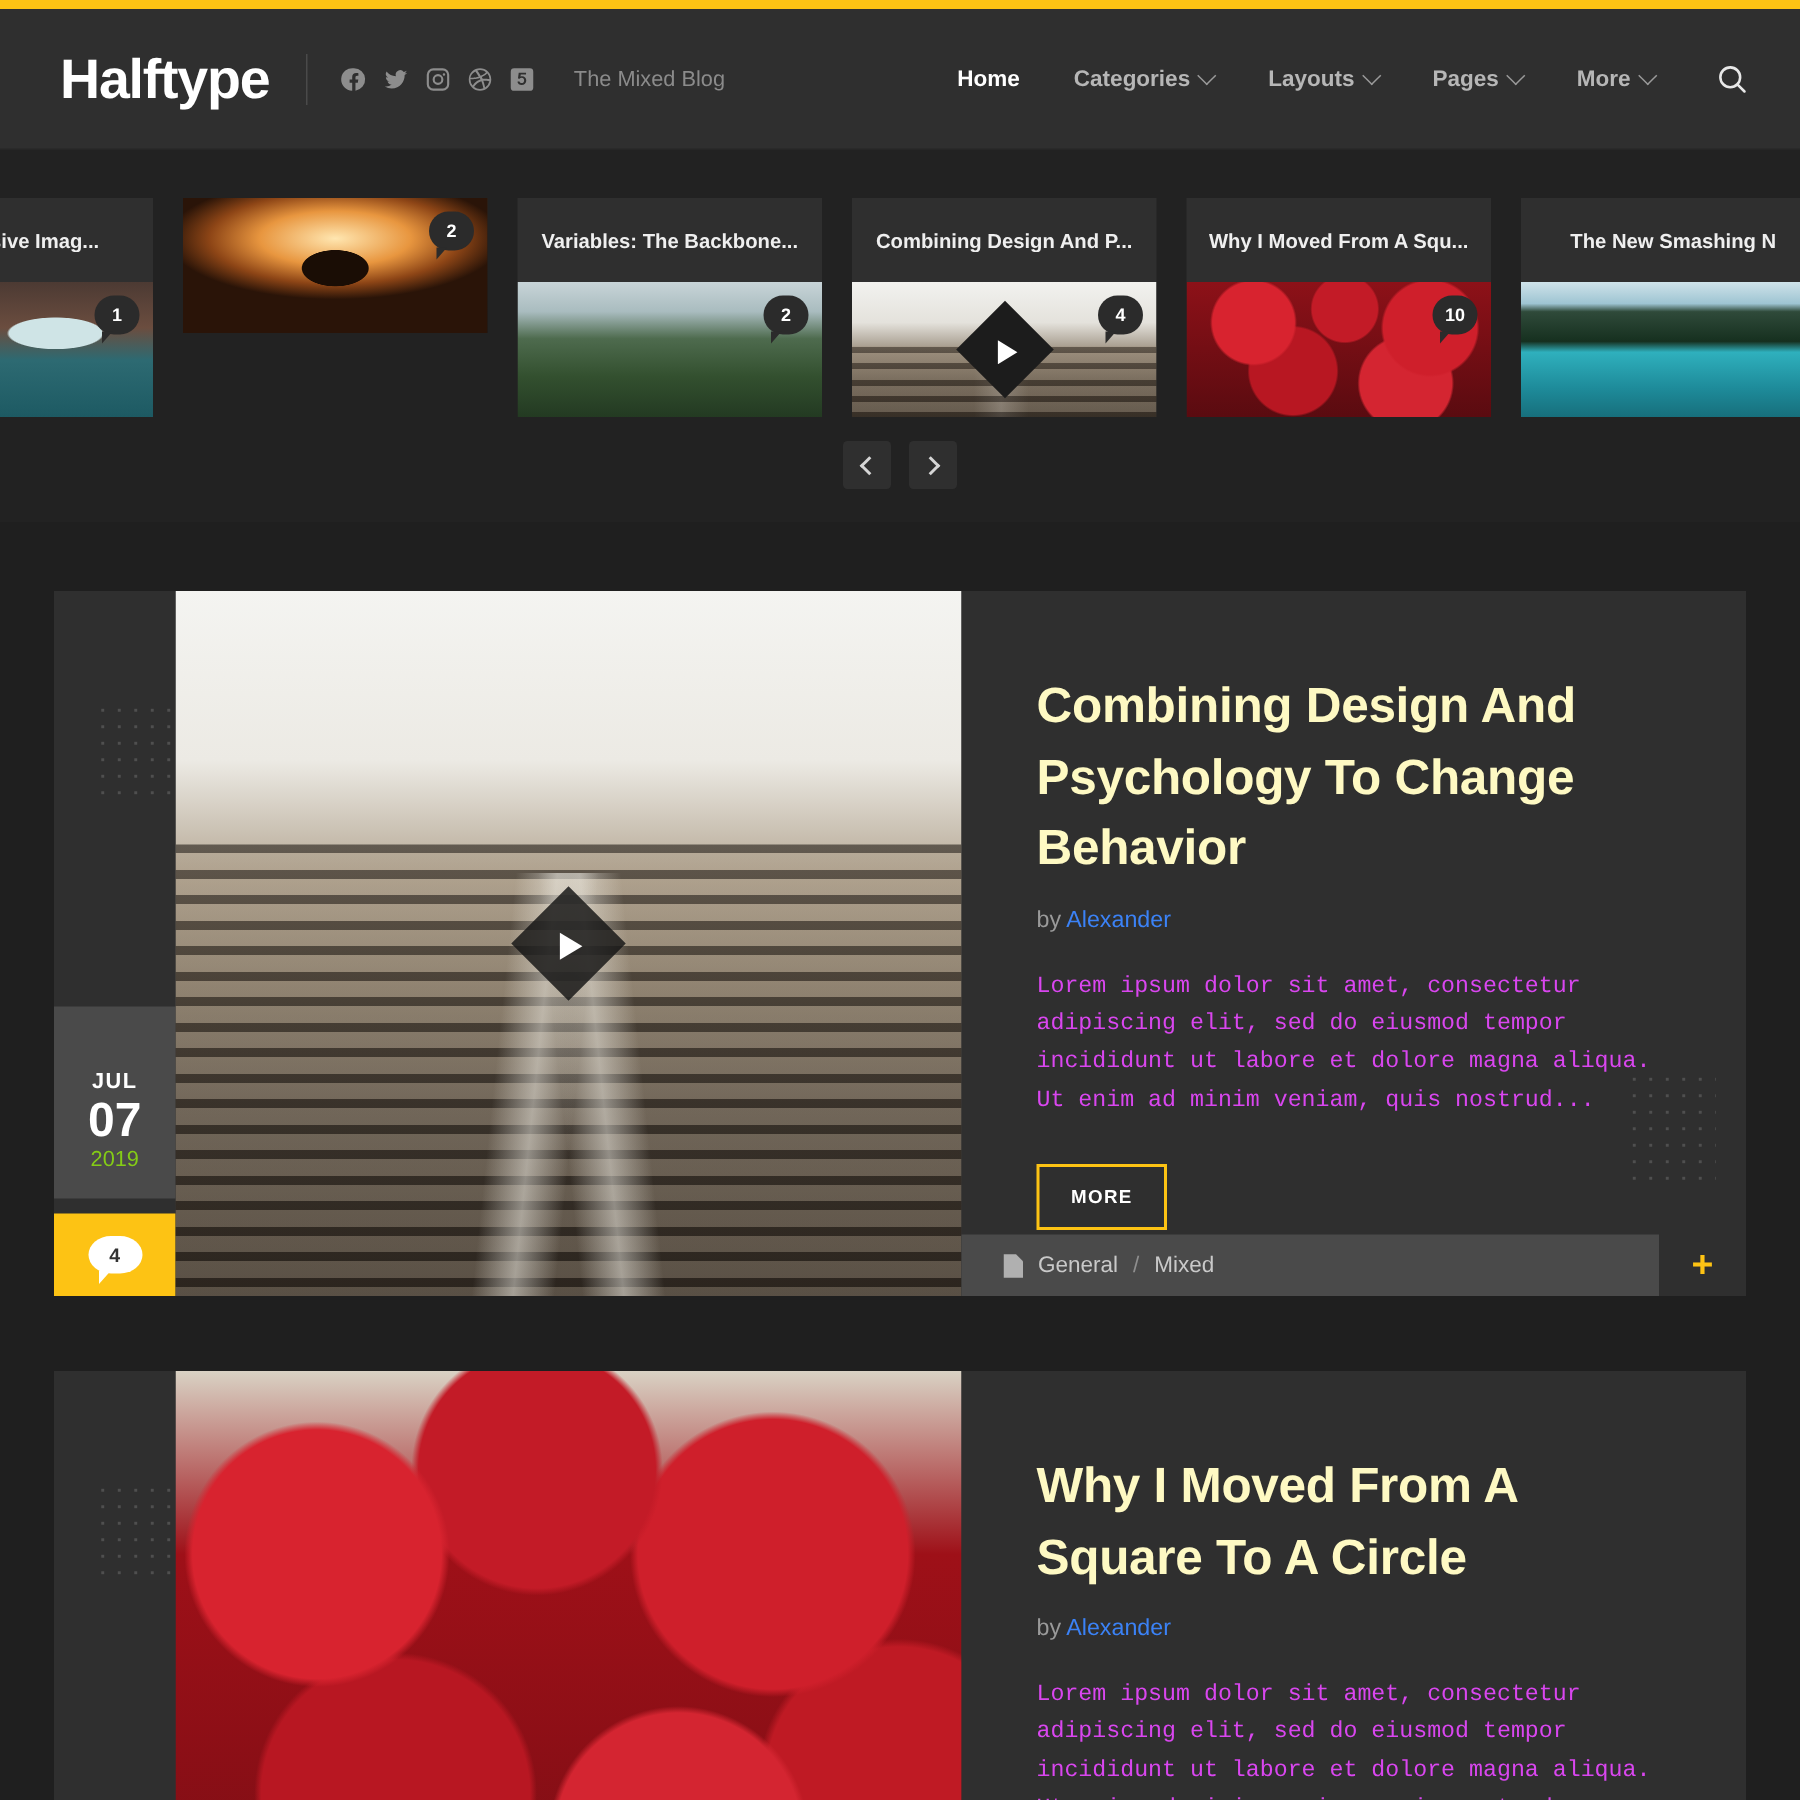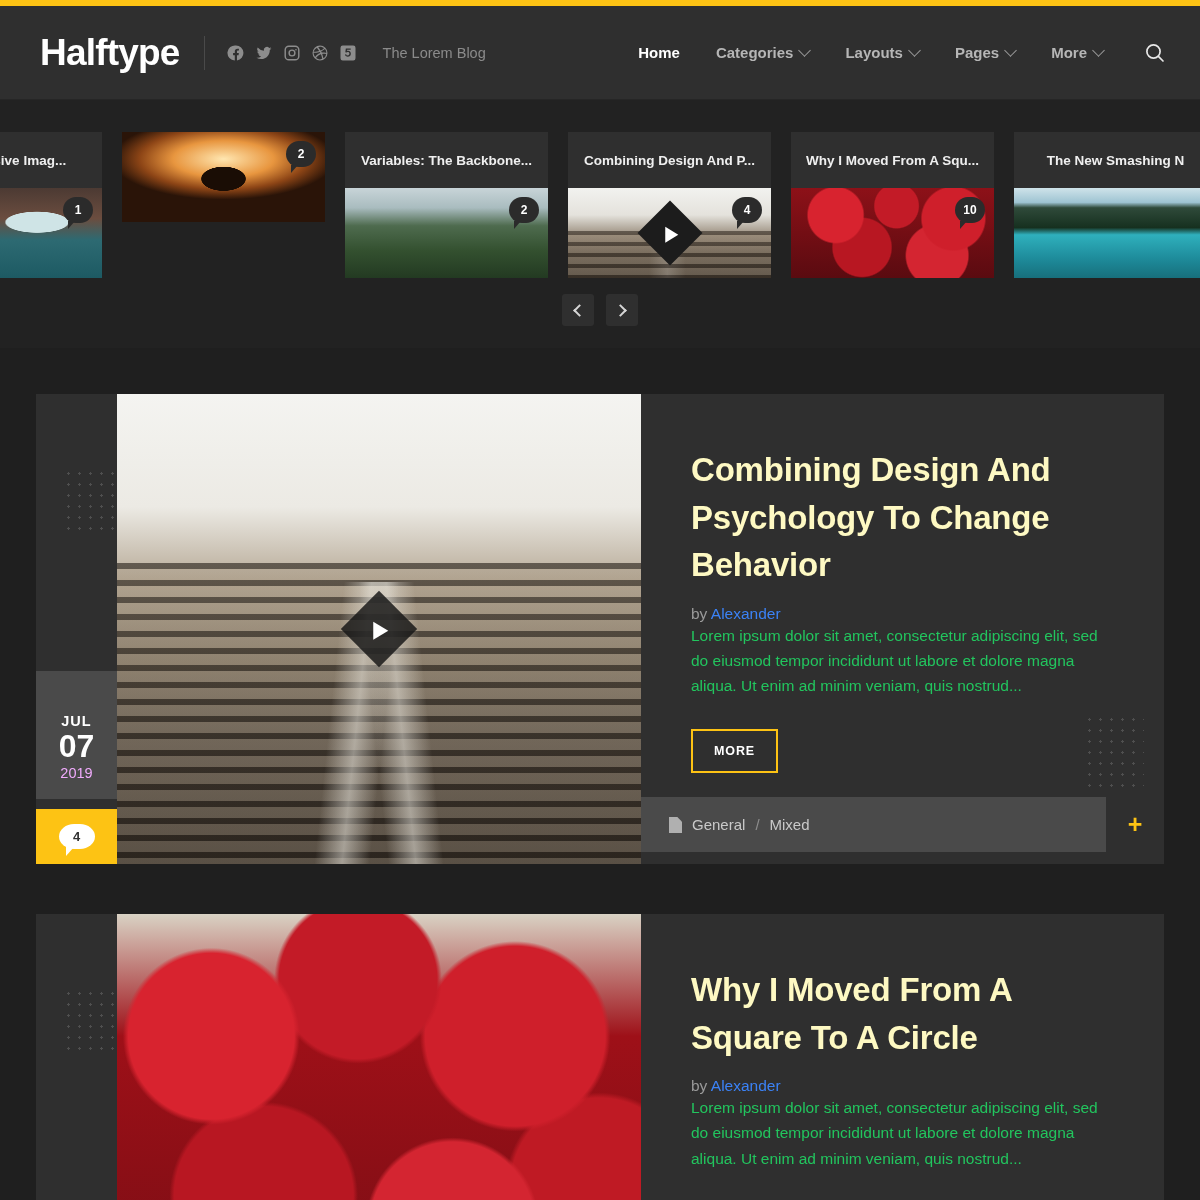--- a/index.html
+++ b/index.html
@@ -130,21 +130,21 @@
   .dots.right {
     left: auto; right: 20px; top: 320px; width: 60px; height: 78px;
   }
   .datebox {
     position: absolute; left: 0; top: 277px;
     width: 81px; background: #4a4a4a; color: #ffffff;
     text-align: center; padding: 22px 0 18px 0;
   }
   .datebox .mon { font-size: 14.5px; font-weight: bold; letter-spacing: 1px; margin-top: 20px; }
   .datebox .day { font-size: 32px; font-weight: bold; line-height: 1.12; }
-  .datebox .yr { font-size: 14.5px; color: #f0abfc; }
+  .datebox .yr { font-size: 14.5px; color: #84cc16; }
   .commentbox {
     position: absolute; left: 0; top: 415px;
     width: 81px; height: 55px; background: #fdc314;
     display: flex; align-items: center; justify-content: center;
     cursor: pointer;
   }
   .cbubble {
     position: relative; width: 36px; height: 25px; background: #ffffff;
     border-radius: 50%/60%;
     display: flex; align-items: center; justify-content: center;
@@ -162,31 +162,32 @@
     flex: 1; position: relative; display: flex; flex-direction: column;
     padding: 52px 46px 0 50px;
   }
   .post-title {
     color: #fef9c3; font-size: 33px; font-weight: bold;
     line-height: 1.44; letter-spacing: -0.2px;
   }
   .byline { margin-top: 16px; color: #9a9a9a; font-size: 15.5px; }
   .byline .author { color: #3b82f6; }
   .excerpt {
-    color: #22c55e; font-size: 15.5px; line-height: 1.64;
+    margin-top: 22px; color: #d946ef; font-size: 15.5px; line-height: 1.64;
     max-width: 420px;
+    font-family: Liberation Mono, monospace;
   }
   .more-btn {
     margin-top: 30px; align-self: flex-start;
     border: 2px solid #fdc314; background: transparent;
     color: #ffffff; font-size: 12.5px; font-weight: bold;
     letter-spacing: 0.9px; padding: 13px 21px; cursor: pointer;
   }
   .post-foot {
-    position: absolute; left: 0; right: 0; bottom: 12px; height: 55px;
+    position: absolute; left: 0; right: 0; bottom: 0; height: 41px;
     display: flex; align-items: stretch;
   }
   .foot-cat {
     flex: 1; background: #4a4a4a; display: flex; align-items: center;
     padding-left: 28px; gap: 10px;
     color: #c9c9c9; font-size: 15px;
   }
   .foot-cat .sep { color: #8e8e8e; }
   .file-icon { width: 13px; height: 16px; fill: #b0b0b0; }
   .foot-plus {
@@ -284,21 +285,21 @@
           <path fill="#8d8d8d" d="M12 2a10 10 0 1 0 0 20 10 10 0 0 0 0-20zm6.6 4.6a8.3 8.3 0 0 1 1.9 5.1c-.3-.06-3.2-.65-6.1-.28-.07-.15-.13-.3-.2-.46-.18-.42-.38-.84-.58-1.24 3.2-1.3 4.7-3.2 4.99-3.12zM12 3.5c2 0 3.9.75 5.3 2-.24.33-1.6 2.1-4.7 3.25A42 42 0 0 0 9.6 4.1 8.4 8.4 0 0 1 12 3.5zM7.9 4.84a50 50 0 0 1 3 4.62c-3.8 1-7.1 1-7.5 1a8.5 8.5 0 0 1 4.5-5.62zM3.5 12v-.26c.35.01 4.3.06 8.3-1.15.23.45.45.9.65 1.36l-.32.1c-4.2 1.35-6.4 5.05-6.6 5.36A8.46 8.46 0 0 1 3.5 12zm8.5 8.5a8.45 8.45 0 0 1-5.2-1.79c.15-.3 1.8-3.5 6.4-5.1l.05-.02c1.15 3 1.63 5.5 1.75 6.23A8.4 8.4 0 0 1 12 20.5zm4.5-1.47c-.08-.5-.52-2.9-1.6-5.85 2.74-.44 5.13.27 5.43.37a8.5 8.5 0 0 1-3.83 5.48z"></path>
         </svg>
     </span>
     <span class="social-icon">
       <svg viewBox="0 0 24 24" width="18" height="18">
           <path fill="#8d8d8d" d="M5 2h14a3 3 0 0 1 3 3v14a3 3 0 0 1-3 3H5a3 3 0 0 1-3-3V5a3 3 0 0 1 3-3zm9.6 4H9.1l-.7 5.1 1.5.2c.42-.5 1-.8 1.8-.8 1.3 0 2.2.9 2.2 2.3s-.9 2.4-2.2 2.4c-1.1 0-1.9-.6-2.1-1.6l-1.7.4c.35 1.8 1.8 2.9 3.8 2.9 2.4 0 4.1-1.6 4.1-4s-1.6-3.9-3.7-3.9c-.55 0-1.1.1-1.5.3l.3-1.7h4.7V6z"></path>
         </svg>
     </span>
   </div>
 
-  <div class="tagline">The Lorem Blog</div>
+  <div class="tagline">The Mixed Blog</div>
 
   <nav class="mainnav">
     <div class="nav-item active">
       <span>Home</span>
     </div>
     <div class="nav-item">
       <span>Categories</span>
       <span class="caret"></span>
     </div>
     <div class="nav-item">

